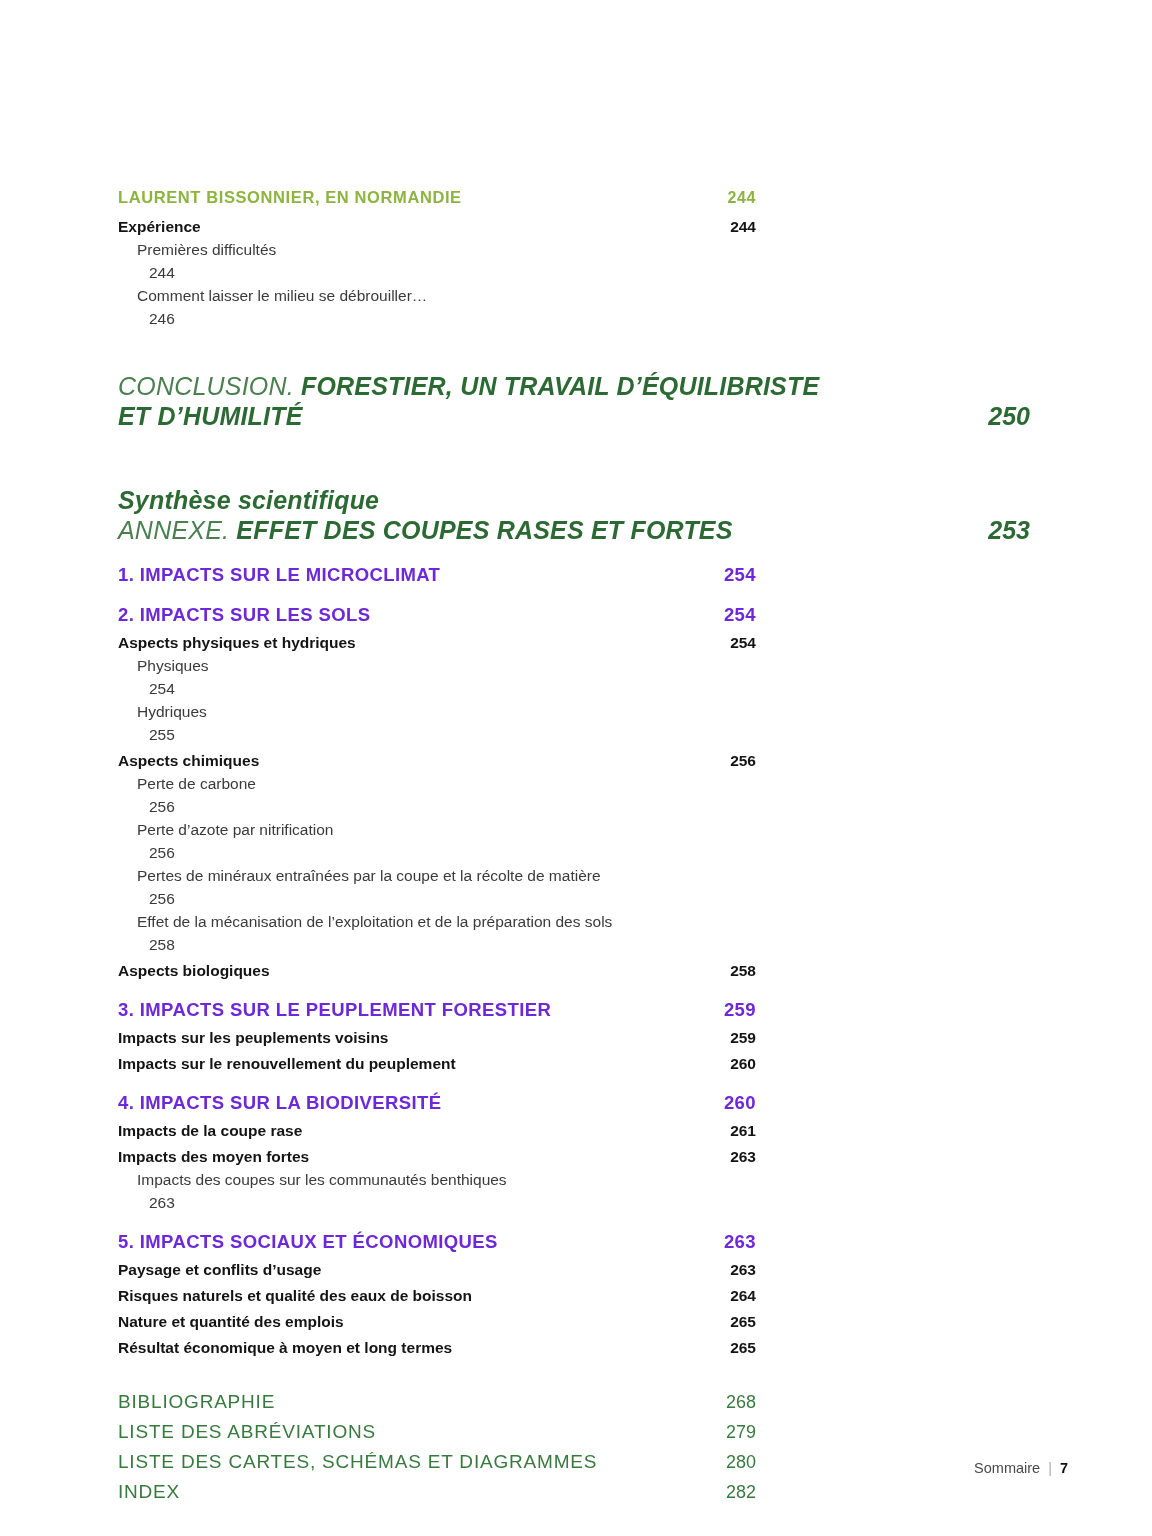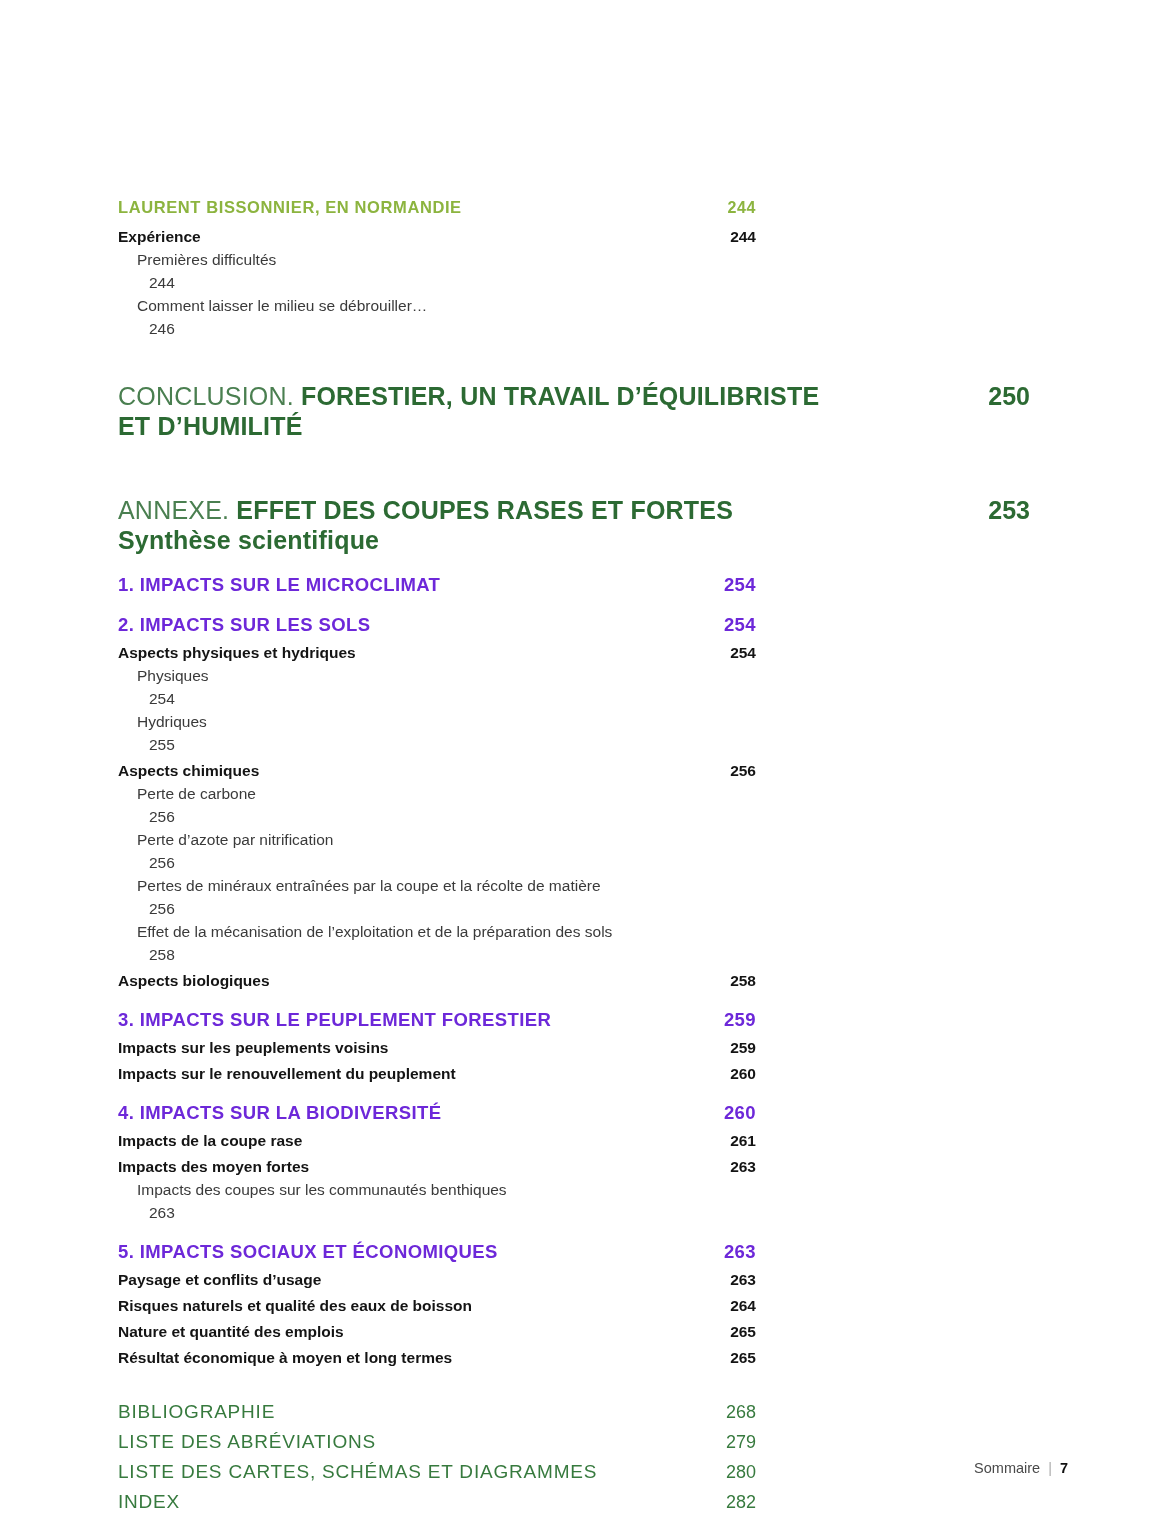--- a/index.html
+++ b/index.html
@@ -2,37 +2,37 @@
 <html><head>
 <meta charset="utf-8">
 <style>
   * { margin:0; padding:0; box-sizing:border-box; }
   html, body { background:#ffffff; }
   body {
     width:1152px; height:1536px; position:relative; overflow:hidden;
     font-family:"Liberation Sans", sans-serif;
     -webkit-font-smoothing:antialiased;
   }
-  .content { position:absolute; left:118px; top:196px; width:912px; }
+  .content { position:absolute; left:118px; top:186px; width:912px; }
 
   
   .row { display:flex; align-items:baseline; width:638px; }
   .row .lbl { flex:1 1 auto; }
   .row .pg { flex:0 0 auto; text-align:right; padding-left:12px; white-space:nowrap; }
 
   .chapter { font-size:16.5px; line-height:23px; font-weight:700; letter-spacing:0.6px;
              color:#8cb43f; margin-bottom:6px; }
   .chapter .pg { font-size:16px; }
   .bold    { font-size:15.5px; line-height:23px; font-weight:700; color:#141414; margin-top:3px; }
   .sub     { font-size:15.5px; line-height:23px; font-weight:400; color:#3a3a3a; padding-left:19px;flex-direction:column; }
   .sec     { font-size:18.5px; line-height:24px; font-weight:700; letter-spacing:0.4px;
              color:#6d28d9; margin:16px 0 4px 0; }
 
   
-  .bigblock { display:flex; align-items:flex-start; width:912px; }
+  .bigblock { display:flex; align-items:flex-end; width:912px;font-style:italic; }
   .bigtitle { width:720px; font-size:25px; line-height:30px; font-weight:700;
               color:#2c6a33; letter-spacing:0.2px; }
   .kicker   { font-weight:400; color:#4a7f50; }
   .bigpg    { flex:1 1 auto; text-align:right; font-size:25px; line-height:30px;
               font-weight:700; color:#2c6a33; }
   .conclusion { margin-top:41px; }
   .annexe     { margin-top:54px; }
 
   .annex-list { margin-top:18px; }
 
@@ -74,25 +74,25 @@
   <div class="bigblock conclusion">
     <div class="bigtitle">
       <span class="kicker">CONCLUSION. </span>
       <span>FORESTIER, UN TRAVAIL D’ÉQUILIBRISTE ET D’HUMILITÉ</span>
     </div>
     <div class="bigpg">250</div>
   </div>
 
   <div class="bigblock annexe">
     <div class="bigtitle">
+      <div>Synthèse scientifique</div>
       <div>
         <span class="kicker">ANNEXE. </span>
         <span>EFFET DES COUPES RASES ET FORTES</span>
       </div>
-      <div>Synthèse scientifique</div>
     </div>
     <div class="bigpg">253</div>
   </div>
 
   <div class="annex-list">
     <div class="row sec">
       <span class="lbl">1. IMPACTS SUR LE MICROCLIMAT</span>
       <span class="pg">254</span>
     </div>
     <div class="row sec">

